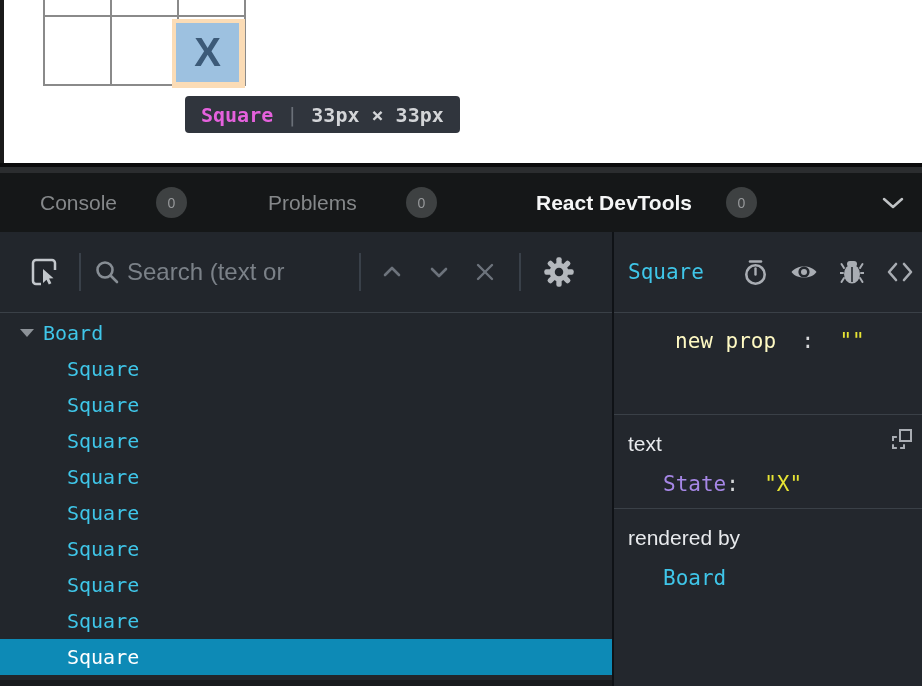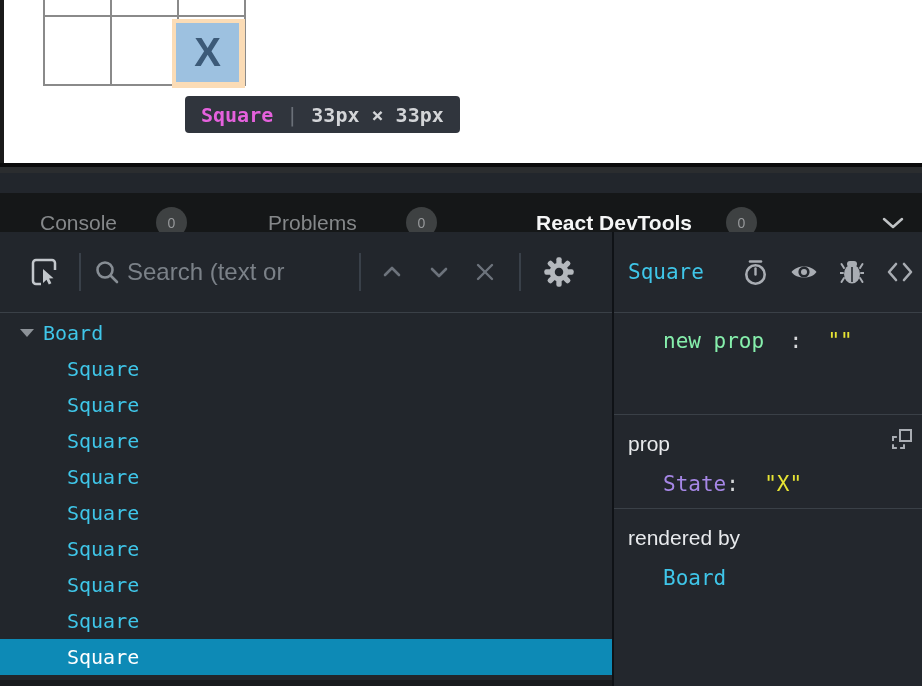--- a/index.html
+++ b/index.html
@@ -26,21 +26,21 @@
     display:inline-flex; align-items:center; gap:13px; padding:0 16px;
     background:#30353d; border-radius:4px;
     font-family:"DejaVu Sans Mono", monospace; font-weight:bold; font-size:20px;
   }
   .tt-name { color:#e561dd; }
   .tt-sep  { color:#6a7078; font-weight:normal; }
   .tt-size { color:#d3d5d8;text-align:center; }
   
   .sep-black { position:absolute; left:0; top:163px; width:922px; height:4px; background:#0b0b0c; }
   .strip     { position:absolute; left:0; top:167px; width:922px; height:6px; background:#2b2d2f; }
-  .tabbar    { position:absolute; left:0; top:173px; width:922px; height:59px; background:#151718;margin-top:20px; }
+  .tabbar    { position:absolute; left:0; top:173px; width:922px; height:59px; background:#151718; }
   .tab-label { position:absolute; top:0; height:59px; line-height:59px; font-size:21px; color:#85888a; }
   .tab-label.active { color:#f5f6f6; font-weight:bold; }
   .tab-badge {
     position:absolute; top:14px; width:31px; height:31px; border-radius:50%;
     background:#3e4142; color:#97999b; font-size:14px;
     display:flex; align-items:center; justify-content:center;
   }
   .tab-chevron { position:absolute; left:880px; top:22px; }
   
   .devtools { position:absolute; left:0; top:232px; width:922px; height:454px; background:#22262c; }
@@ -74,21 +74,21 @@
   
   .insp-title { font-family:"DejaVu Sans Mono", monospace; font-size:21px; color:#3fc6e9; margin-left:14px; }
   .insp-icons { margin-left:auto; margin-right:8px; display:flex; align-items:center; gap:22px; }
   .section { position:absolute; left:0; right:0; border-top:1px solid #3a4047; }
   .section.first { border-top:none; }
   .section-label { font-size:21px; color:#e8eaed; margin:17px 0 0 14px; }
   .kv-row {
     margin:16px 0 0 49px; font-family:"DejaVu Sans Mono", monospace; font-size:21px;
     display:flex; align-items:center; white-space:pre;
   }
-  .kv-key-muted  { color:#86efac; }
+  .kv-key-muted  { color:#fef9c3;margin-left:12px; }
   .kv-key-hook   { color:#a687e6; }
   .kv-sep        { color:#d6d8da; }
   .kv-val        { color:#e7e434; }
   .kv-link       { color:#3fc6e9; }
   .hook-parse-icon { position:absolute; right:10px; top:14px; width:20px; height:20px; }
   .hook-parse-icon .dashed { position:absolute; left:0; bottom:0; width:13px; height:13px; border:2px dashed #a9adb3; }
   .hook-parse-icon .solid  { position:absolute; right:0; top:0; width:13px; height:13px; border:2px solid #a9adb3; background:#23272d; }
   svg { display:block; }
 </style>
 </head>
@@ -261,21 +261,21 @@
             </svg>
           </span>
         </span>
       </div>
 
       <div class="section first" style="top:81px; height:101px;">
         <div class="kv-row"><span class="kv-key-muted">new prop</span><span class="kv-sep">&nbsp;&nbsp;</span><span class="kv-sep">:</span><span class="kv-sep">&nbsp;&nbsp;</span><span class="kv-val">""</span></div>
       </div>
 
       <div class="section" style="top:182px; height:94px;">
-        <div class="section-label">prop</div>
+        <div class="section-label">text</div>
         <span class="hook-parse-icon">
           <span class="dashed"></span>
             <span class="solid"></span>
         </span>
         <div class="kv-row"><span class="kv-key-hook">State</span><span class="kv-sep">:</span><span class="kv-sep">&nbsp;&nbsp;</span><span class="kv-val">"X"</span></div>
       </div>
 
       <div class="section" style="top:276px; height:178px;">
         <div class="section-label">rendered by</div>
         <div class="kv-row"><span class="kv-link">Board</span></div>

